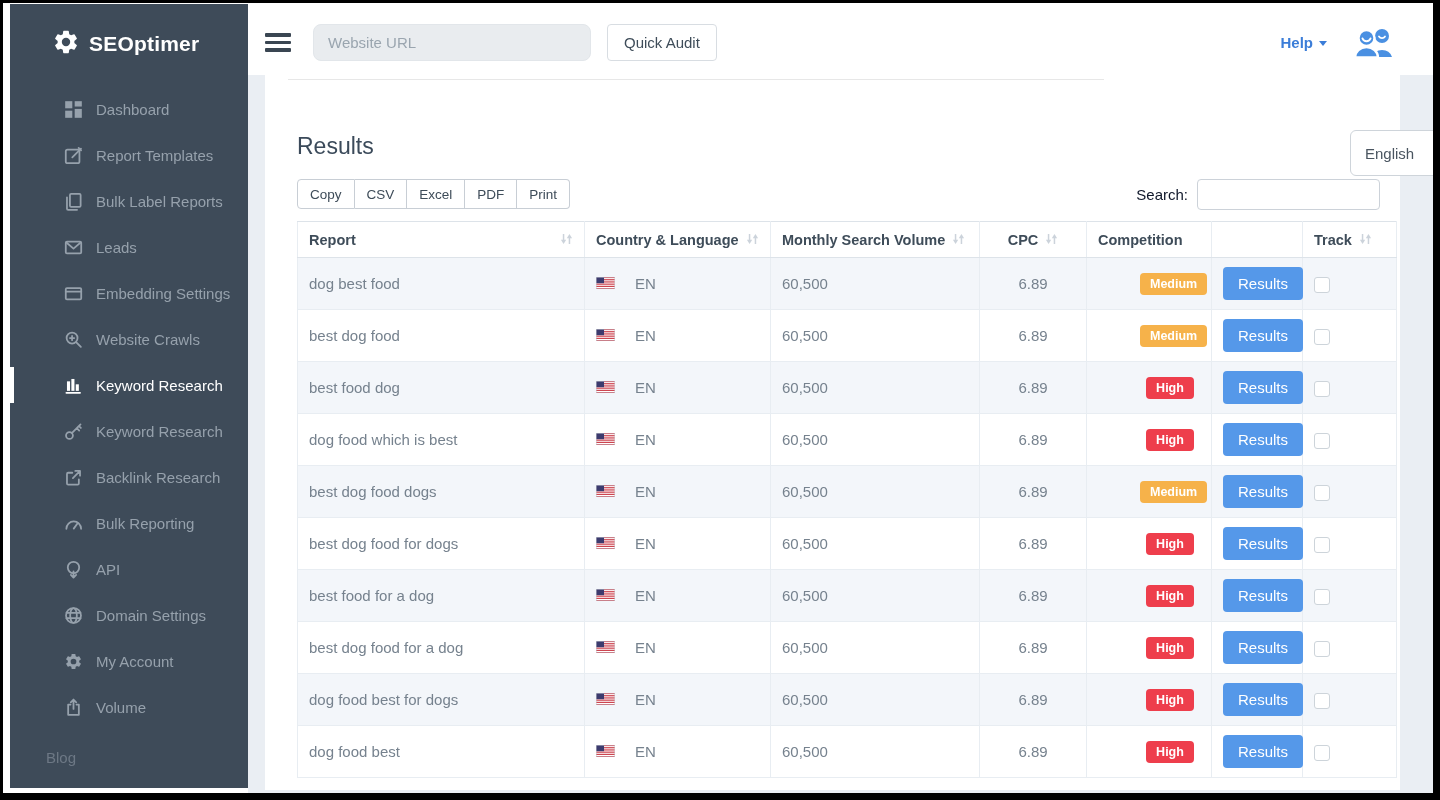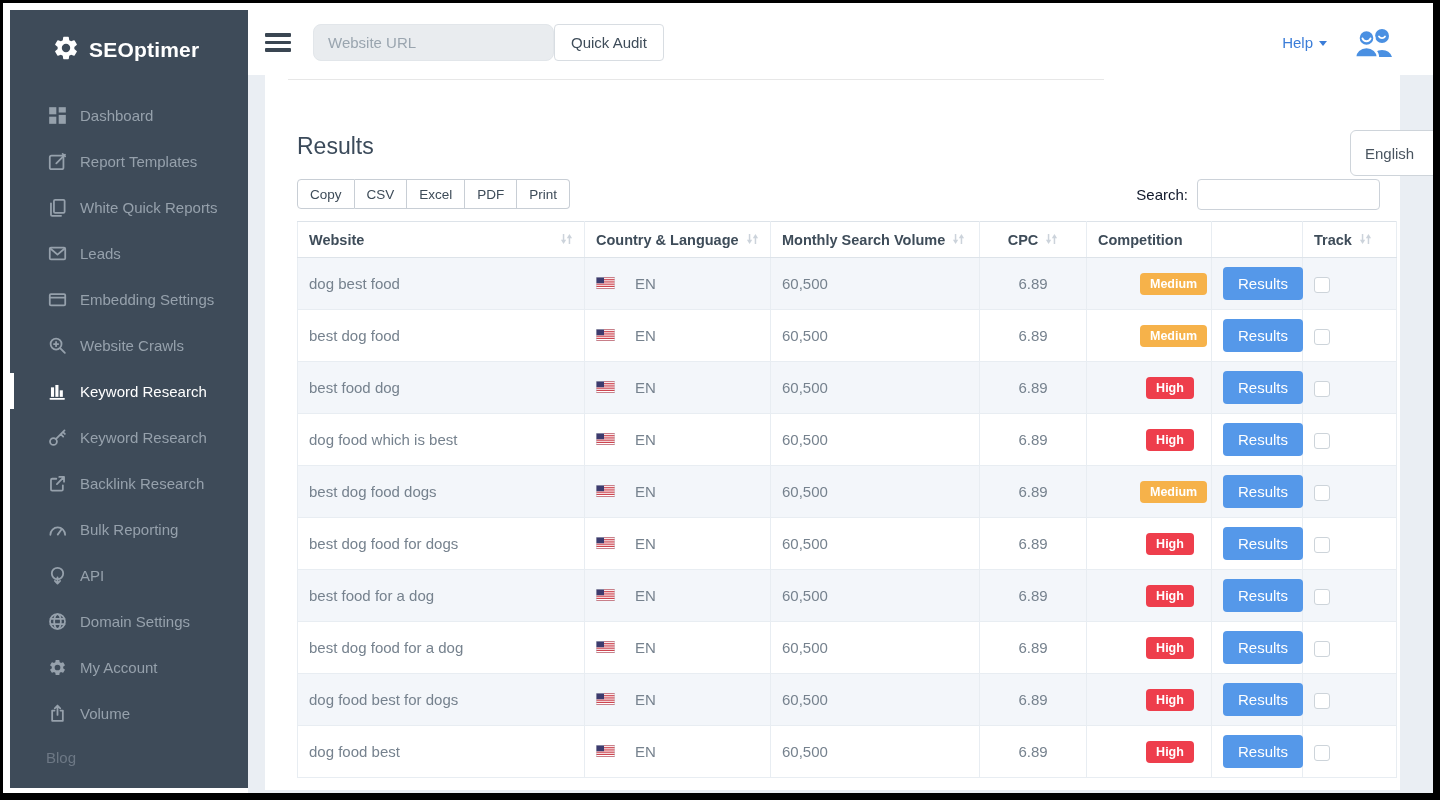--- a/index.html
+++ b/index.html
@@ -2,40 +2,40 @@
 <html><head>
 <meta charset="utf-8">
 <style>
   * { margin:0; padding:0; box-sizing:border-box; }
   html,body { width:1440px; height:800px; }
   body { font-family:"Liberation Sans","DejaVu Sans",sans-serif; background:#000; position:relative; overflow:hidden; }
 
   .screen { position:absolute; left:3px; top:3px; right:7px; bottom:7px; background:#fff; overflow:hidden; }
 
   
-  .sidebar { position:absolute; left:7px; top:7px; bottom:5px; width:238px; background:#3e4b59; overflow:hidden; }
+  .sidebar { position:absolute; left:7px; top:1px; bottom:5px; width:238px; background:#3e4b59; overflow:hidden; }
   .logo { display:flex; align-items:center; gap:9px; padding:24px 0 0 42px; color:#fff; }
   .logo-text { font-size:21px; font-weight:bold; letter-spacing:.2px; }
   .sb-menu { margin-top:26px; }
-  .sb-item { position:relative; display:flex; align-items:center; height:46px; padding-left:36px; color:#96a1ac; cursor:pointer; }
+  .sb-item { position:relative; display:flex; align-items:center; height:46px; padding-left:52px; color:#96a1ac; cursor:pointer; }
   .sb-item .sb-icon { width:22px; height:22px; margin-right:12px; display:flex; align-items:center; justify-content:center; }
   .sb-item .sb-icon svg { display:block; }
   .sb-label { font-size:15px; }
   .sb-item.active { color:#fff; }
   .sb-item.active::before { content:""; position:absolute; left:0; top:5px; bottom:5px; width:4px; background:#fff; }
   .sb-blog { position:absolute; left:36px; bottom:22px; color:#6d7885; font-size:15px; cursor:pointer; }
 
   
   .navbar { position:absolute; left:245px; right:0; top:7px; height:65px; background:#fff; display:flex; align-items:center; padding:0 38px 0 17px; }
   .hamburger { width:26px; display:flex; flex-direction:column; gap:4px; cursor:pointer; }
   .hamburger span { display:block; height:3.5px; background:#3a4652; border-radius:1px; }
-  .url-input { margin-left:22px; width:241px; height:37px; background:#e9ecef; border:1px solid #e2e6ea; border-radius:8px; padding:0 14px; font-size:15px; color:#000000; font-family:inherit; }
+  .url-input { margin-left:22px; width:278px; height:37px; background:#e9ecef; border:1px solid #e2e6ea; border-radius:8px; padding:0 14px; font-size:15px; color:#000000; font-family:inherit; }
   .url-input::placeholder { color:#9aa5af; }
-  .quick-audit { margin-left:0; height:37px; background:#fff; border:1px solid #d8dde2; border-radius:4px; padding:0 16px; font-size:15px; color:#3e4c59; font-family:inherit; cursor:pointer; }
-  .help { margin-left:auto; display:flex; align-items:center; gap:6px; color:#3b7dd8; font-size:15px; font-weight:normal; cursor:pointer; }
+  .quick-audit { margin-left:16px; height:37px; background:#fff; border:1px solid #d8dde2; border-radius:4px; padding:0 16px; font-size:15px; color:#3e4c59; font-family:inherit; cursor:pointer; }
+  .help { margin-left:auto; display:flex; align-items:center; gap:6px; color:#3b7dd8; font-size:15px; font-weight:bold; cursor:pointer; }
   .help-caret { width:0; height:0; border-left:4px solid transparent; border-right:4px solid transparent; border-top:5px solid #3b7dd8; margin-top:2px; }
   .people { margin-left:26px; cursor:pointer; display:flex; }
 
   
   .content { position:absolute; left:245px; right:0; top:72px; bottom:0; background:#eaeef3; }
   .card { position:absolute; left:17px; right:33px; top:0; bottom:3px; background:#fff; overflow:hidden; }
   .card-divider { position:absolute; left:23px; top:4px; width:816px; border-top:1px solid #e7e7e7; }
 
   .lang-select-wrap { position:absolute; left:1102px; top:55px; width:180px; height:46px; z-index:5; }
   .lang-select { width:100%; height:100%; appearance:none; -webkit-appearance:none; background:#fff; border:1px solid #ced4da; border-radius:6px; padding:0 34px 0 14px; font-size:15px; color:#4a5560; font-family:inherit; cursor:pointer; }
@@ -104,21 +104,21 @@
           </span>
           <span class="sb-label">Report Templates</span>
         </div>
         <div class="sb-item">
           <span class="sb-icon">
             <svg width="19" height="19" viewBox="0 0 16 16" fill="none" stroke="currentColor" stroke-width="1.5" stroke-linecap="round" stroke-linejoin="round">
               <rect x="5" y="1.5" width="9" height="11" rx="1"></rect>
               <path d="M2.5 4.5 v9.5 a1 1 0 0 0 1 1 h7.5"></path>
             </svg>
           </span>
-          <span class="sb-label">White Quick Reports</span>
+          <span class="sb-label">Bulk Label Reports</span>
         </div>
         <div class="sb-item">
           <span class="sb-icon">
             <svg width="19" height="19" viewBox="0 0 16 16" fill="none" stroke="currentColor" stroke-width="1.5" stroke-linecap="round" stroke-linejoin="round">
               <rect x="1.5" y="3" width="13" height="10" rx="1"></rect>
               <path d="M2 3.8 L8 9 L14 3.8"></path>
             </svg>
           </span>
           <span class="sb-label">Leads</span>
         </div>
@@ -274,21 +274,21 @@
               <col class="c3">
               <col class="c4">
               <col class="c5">
               <col class="c6">
               <col class="c7">
             </colgroup>
           <thead>
               <tr id="thead-row">
                 <th class="th-keyword">
                   <span class="th-inner">
-                    <span>Website</span>
+                    <span>Report</span>
                     <span><svg width="13" height="12" viewBox="0 0 13 12">
                         <g fill="#ccd3db">
                           <rect x="2.8" y="1" width="1.5" height="6.5"></rect>
                           <path d="M0.9 6.8 L3.55 11 L6.2 6.8 Z"></path>
                           <rect x="8.7" y="4.5" width="1.5" height="6.5"></rect>
                           <path d="M6.8 5.2 L9.45 1 L12.1 5.2 Z"></path>
                         </g>
                       </svg></span>
                   </span>
                 </th>

